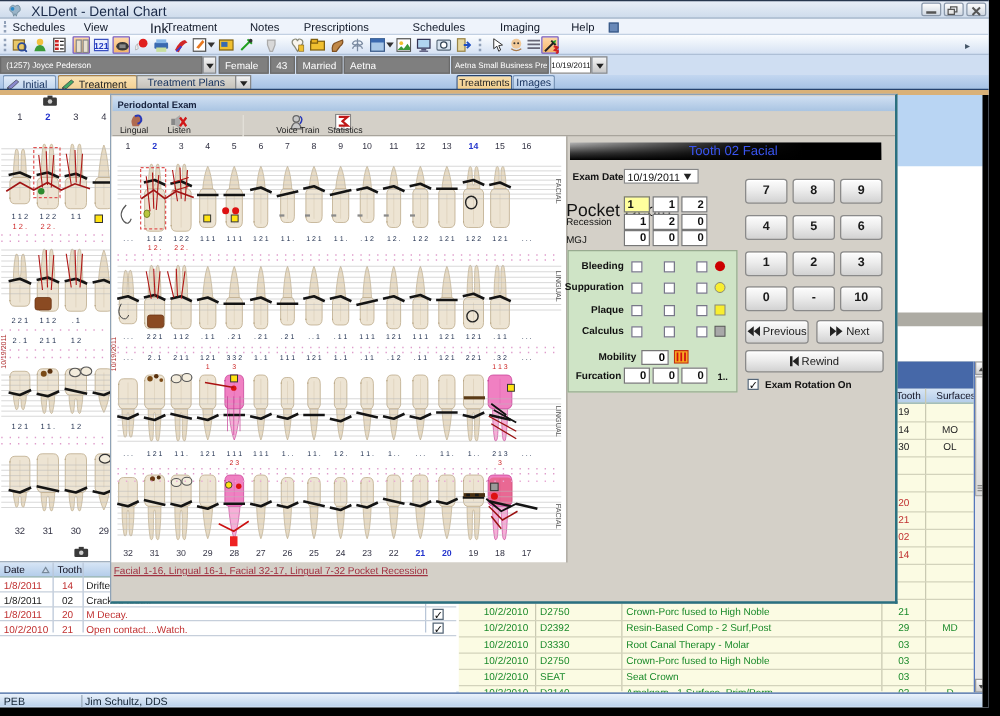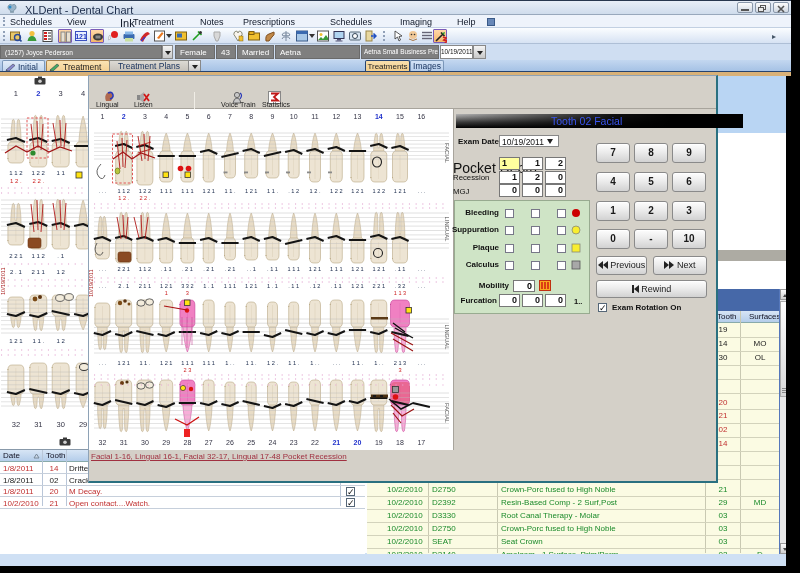--- a/index.html
+++ b/index.html
@@ -517,22 +517,30 @@
       <span class="ab" style="left:3px;top:37.0px;font-size:8px;color:#c03030">1/8/2011</span>
       <span class="ab" style="left:44px;top:37.0px;width:20px;text-align:center;font-size:8px;color:#c03030">20</span>
       <span class="ab" style="left:69px;top:37.0px;font-size:8px;color:#c03030">M Decay.</span>
       <div class="ab" style="left:346px;top:36.5px;width:9px;height:9px;background:#fff;border:1px solid #567;font-size:9px;line-height:8px;color:#111;text-align:center">✓</div>
       <div class="ab" style="left:0;top:57.5px;width:365px;height:1px;background:#c6cfdb"></div>
       <span class="ab" style="left:3px;top:48.5px;font-size:8px;color:#c03030">10/2/2010</span>
       <span class="ab" style="left:44px;top:48.5px;width:20px;text-align:center;font-size:8px;color:#c03030">21</span>
       <span class="ab" style="left:69px;top:48.5px;font-size:8px;color:#c03030">Open contact....Watch.</span>
       <div class="ab" style="left:346px;top:48.0px;width:9px;height:9px;background:#fff;border:1px solid #567;font-size:9px;line-height:8px;color:#111;text-align:center">✓</div>
     </div>
+    <div class="ab" style="left:0;top:554px;width:786px;height:11px;background:linear-gradient(#eaf2fb,#bcd2ec);border-top:1px solid #4a6aa0">
+      <span class="ab" style="left:3px;top:1px;font-size:8.5px;color:#123">PEB</span>
+      <div class="ab" style="left:65px;top:1px;width:1px;height:10px;background:#9ab"></div>
+      <span class="ab" style="left:68px;top:1px;font-size:8.5px;color:#123">Jim Schultz, DDS</span>
+    </div>
     <div class="ab" style="left:786px;top:76px;width:5px;height:490px;background:#000"></div>
     <div class="ab" style="left:88px;top:75px;width:630px;height:408px;background:#d4d0c8;border:1px solid #8ea2b6;border-right:2px solid #2a7080;border-bottom:2px solid #2a7080">
+      <div class="ab" style="left:1px;top:1px;width:626px;height:12px;background:linear-gradient(#cfdff2,#a9c4e2)">
+        <span class="ab" style="left:4px;top:2px;font-size:7.5px;font-weight:bold;color:#16213c">Periodontal Exam</span>
+      </div>
       <div class="ab" style="left:1px;top:13px;width:626px;height:20px;background:#d4d0c8;border-bottom:1px solid #a8a49c">
         <svg class="ab" style="left:12px;top:1px" width="14" height="13">
           <path d="M4,11 q-2,-5 1,-8 q3,-2 5,1 q2,3 -1,7z" fill="#b06a50"></path>
           <path d="M6,3 q4,-2 5,2 q0.5,3 -3,4" stroke="#2838b8" stroke-width="1.6" fill="none"></path>
         </svg>
         <span class="ab" style="left:6px;top:12px;font-size:7px;color:#222">Lingual</span>
         <svg class="ab" style="left:46px;top:2px" width="14" height="13">
           <rect x="1" y="4" width="3" height="5" fill="#888"></rect>
           <path d="M4,4 L8,1 V12 L4,9z" fill="#aaa"></path>
           <path d="M8,3 L13,10 M13,3 L8,10" stroke="#d01818" stroke-width="1.8"></path>
@@ -985,21 +993,21 @@
         <circle cx="394.5" cy="396" r="2.8" fill="#dd1111"></circle>
         <path d="M388,398 L400,408 L412,402" stroke="#111" stroke-width="1.5" fill="none"></path>
         <path d="M390,404 L401,415 L413,408 M392,412 L400,422" stroke="#991111" stroke-width="1.2" fill="none"></path>
         <line x1="93" y1="384" x2="448" y2="384" stroke="#e8a8d4" stroke-width="1.1" stroke-dasharray="1.1,5.6"></line>
         <text x="444" y="152" font-size="5.8" fill="#555" text-anchor="middle" transform="rotate(90 444 152)">FACIAL</text>
         <text x="444" y="228" font-size="5.8" fill="#555" text-anchor="middle" transform="rotate(90 444 228)">LINGUAL</text>
         <text x="444" y="336" font-size="5.8" fill="#555" text-anchor="middle" transform="rotate(90 444 336)">LINGUAL</text>
         <text x="444" y="412" font-size="5.8" fill="#555" text-anchor="middle" transform="rotate(90 444 412)">FACIAL</text>
       </svg>
       <div class="ab" style="left:364px;top:33px;width:1px;height:341px;background:#a8a49c"></div>
-      <div class="ab" style="left:367px;top:38px;width:287px;height:14px;background:linear-gradient(90deg,rgba(0,0,0,0) 0%,rgba(0,0,0,0.9) 55%,#000 75%),linear-gradient(180deg,#b4b4b4 0%,#8a8a8a 22%,#3a3a3a 60%,#000 100%);padding-left:40px;">
+      <div class="ab" style="left:367px;top:38px;width:249px;height:14px;background:linear-gradient(90deg,rgba(0,0,0,0) 0%,rgba(0,0,0,0.9) 55%,#000 75%),linear-gradient(180deg,#b4b4b4 0%,#8a8a8a 22%,#3a3a3a 60%,#000 100%);padding-left:40px;">
         <span class="ab" style="left:95px;top:1px;font-size:10.5px;color:#3a55f0">Tooth 02 Facial</span>
       </div>
       <span class="ab" style="left:369px;top:61px;font-size:8px;font-weight:bold;color:#111;white-space:nowrap">Exam Date</span>
       <div class="ab" style="left:410px;top:59px;width:60px;height:12px;background:#fff;border:1px solid #888;font-size:8.5px;color:#111;padding:1px 0 0 2px">10/19/2011</div>
       <div class="ab" style="left:457px;top:60px;width:10px;height:10px">
         <div class="ab" style="left:1px;top:3px;width:0;height:0;border-left:3.5px solid transparent;border-right:3.5px solid transparent;border-top:5px solid #222"></div>
       </div>
       <span class="ab" style="left:364px;top:84px;font-size:14px;color:#111;white-space:nowrap">Pocket Depth</span>
       <div class="ab" style="left:410px;top:81px;width:21px;height:13px;background:#ffff9e;border:1px solid #777;font-size:9px;font-weight:bold;color:#111;text-align:left;padding-left:2px;line-height:11px">1</div>
       <div class="ab" style="left:433px;top:81px;width:21px;height:13px;background:#fff;border:1px solid #777;font-size:9px;font-weight:bold;color:#111;text-align:right;padding-right:2px;line-height:11px">1</div>
@@ -1062,14 +1070,14 @@
       <div class="ab" style="left:545px;top:124.6px;width:34px;height:20px;background:linear-gradient(#fdfdfd,#ececec 45%,#d2d2d2);border:1px solid #8a8a8a;border-radius:3px;box-shadow:inset 0 1px 0 #fff;text-align:center;font-size:10px;font-weight:bold;color:#1a1a1a;line-height:18px">2</div>
       <div class="ab" style="left:583px;top:124.6px;width:34px;height:20px;background:linear-gradient(#fdfdfd,#ececec 45%,#d2d2d2);border:1px solid #8a8a8a;border-radius:3px;box-shadow:inset 0 1px 0 #fff;text-align:center;font-size:10px;font-weight:bold;color:#1a1a1a;line-height:18px">3</div>
       <div class="ab" style="left:507px;top:153.4px;width:34px;height:20px;background:linear-gradient(#fdfdfd,#ececec 45%,#d2d2d2);border:1px solid #8a8a8a;border-radius:3px;box-shadow:inset 0 1px 0 #fff;text-align:center;font-size:10px;font-weight:bold;color:#1a1a1a;line-height:18px">0</div>
       <div class="ab" style="left:545px;top:153.4px;width:34px;height:20px;background:linear-gradient(#fdfdfd,#ececec 45%,#d2d2d2);border:1px solid #8a8a8a;border-radius:3px;box-shadow:inset 0 1px 0 #fff;text-align:center;font-size:10px;font-weight:bold;color:#1a1a1a;line-height:18px">-</div>
       <div class="ab" style="left:583px;top:153.4px;width:34px;height:20px;background:linear-gradient(#fdfdfd,#ececec 45%,#d2d2d2);border:1px solid #8a8a8a;border-radius:3px;box-shadow:inset 0 1px 0 #fff;text-align:center;font-size:10px;font-weight:bold;color:#1a1a1a;line-height:18px">10</div>
       <div class="ab" style="left:507px;top:180px;width:51px;height:19px;background:linear-gradient(#fdfdfd,#ececec 45%,#d2d2d2);border:1px solid #8a8a8a;border-radius:3px;box-shadow:inset 0 1px 0 #fff;text-align:center;font-size:9px;font-weight:bold;color:#1a1a1a;line-height:17px"><span style="display:inline-block;width:0;height:0;border-top:4px solid transparent;border-bottom:4px solid transparent;border-right:5px solid #222;vertical-align:-1px"></span><span style="display:inline-block;width:0;height:0;border-top:4px solid transparent;border-bottom:4px solid transparent;border-right:5px solid #222;vertical-align:-1px"></span><span style="font-weight:normal;font-size:9px">&nbsp;Previous</span></div>
       <div class="ab" style="left:564px;top:180px;width:54px;height:19px;background:linear-gradient(#fdfdfd,#ececec 45%,#d2d2d2);border:1px solid #8a8a8a;border-radius:3px;box-shadow:inset 0 1px 0 #fff;text-align:center;font-size:9px;font-weight:bold;color:#1a1a1a;line-height:17px"><span style="display:inline-block;width:0;height:0;border-top:4px solid transparent;border-bottom:4px solid transparent;border-left:5px solid #222;vertical-align:-1px"></span><span style="display:inline-block;width:0;height:0;border-top:4px solid transparent;border-bottom:4px solid transparent;border-left:5px solid #222;vertical-align:-1px"></span><span style="font-weight:normal;font-size:9px">&nbsp;Next</span></div>
       <div class="ab" style="left:507px;top:204px;width:111px;height:18px;background:linear-gradient(#fdfdfd,#ececec 45%,#d2d2d2);border:1px solid #8a8a8a;border-radius:3px;box-shadow:inset 0 1px 0 #fff;text-align:center;font-size:9px;font-weight:bold;color:#1a1a1a;line-height:16px"><span style="display:inline-block;width:2px;height:8px;background:#222;vertical-align:-1px"></span><span style="display:inline-block;width:0;height:0;border-top:4px solid transparent;border-bottom:4px solid transparent;border-right:5px solid #222;vertical-align:-1px"></span><span style="font-weight:normal;font-size:9px">&nbsp;Rewind</span></div>
       <div class="ab" style="left:509px;top:227px;width:9px;height:9px;background:#fff;border:1px solid #567;font-size:9px;line-height:8px;text-align:center;color:#111">✓</div>
       <span class="ab" style="left:523px;top:227px;font-size:8px;font-weight:bold;color:#111">Exam Rotation On</span>
-      <span class="ab" style="left:2px;top:376px;font-size:8px;color:#a03040;text-decoration:underline">Facial 1-16, Lingual 16-1, Facial 32-17, Lingual 17-48 Pocket Recession</span>
+      <span class="ab" style="left:2px;top:376px;font-size:8px;color:#a03040;text-decoration:underline">Facial 1-16, Lingual 16-1, Facial 32-17, Lingual 7-32 Pocket Recession</span>
     </div>
   </div>
 </body></html>

